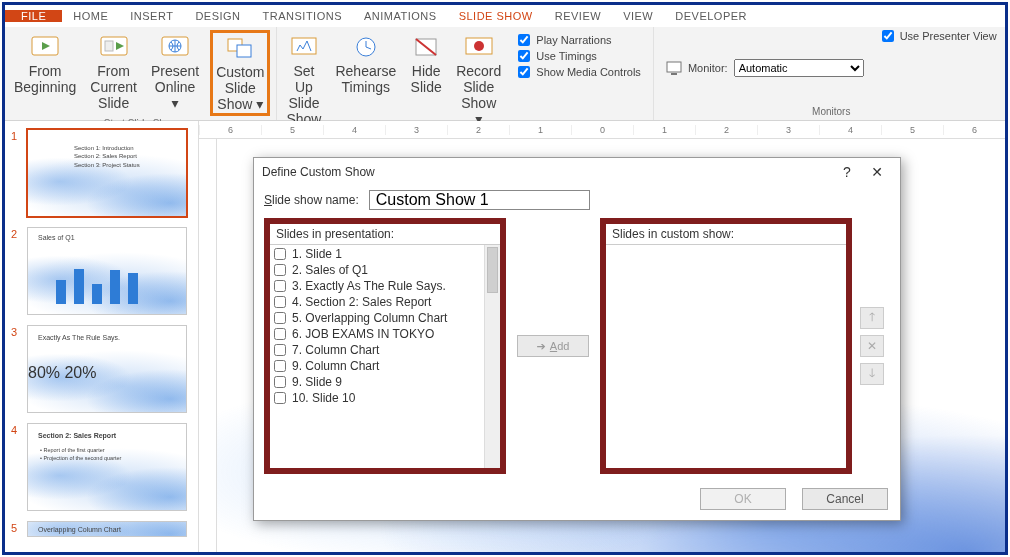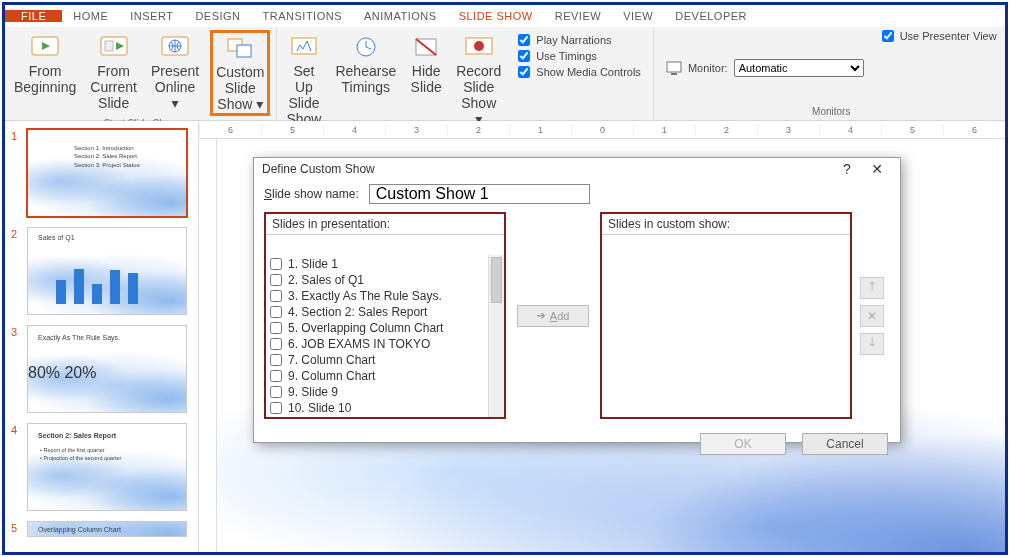--- a/index.html
+++ b/index.html
@@ -45,31 +45,31 @@
   .vruler { position:absolute; left:0; top:18px; bottom:0; width:18px; background:#fff; border-right:1px solid #ddd; }
   .slide-bg { position:absolute; left:18px; top:18px; right:0; bottom:0; background:#fff; }
   .bigwave { position:absolute; left:0; right:0; bottom:0; height:65%; background:
     radial-gradient(500px 160px at 30% 70%, rgba(60,140,240,.25), transparent 60%),
     radial-gradient(600px 200px at 70% 90%, rgba(30,100,220,.4), transparent 65%),
     radial-gradient(500px 180px at 95% 100%, rgba(20,80,200,.55), transparent 65%);
   }
   
   
   .dialog {
-    position:absolute; left:248px; top:152px; width:648px; height:286px;
+    position:absolute; left:248px; top:152px; width:648px; height:364px;
     background:#fff; border:1px solid #9a9a9a; box-shadow: 3px 3px 12px rgba(0,0,0,.35);
     display:flex; flex-direction:column; font-size:12px; color:#333;
   }
   .dlg-title { display:flex; align-items:center; height:28px; padding:0 8px; }
   .dlg-title .t { flex:1; font-size:12px; }
   .dlg-title .help, .dlg-title .close { width:30px; height:22px; display:flex; align-items:center; justify-content:center; font-size:14px; cursor:pointer; }
   .dlg-row1 { display:flex; align-items:center; gap:10px; padding: 4px 10px 8px 10px; }
   .dlg-row1 input { flex: 0 0 180px; height:20px; font-size:16px; padding:1px 6px; border:1px solid #888; }
   .dlg-body { flex:1; display:flex; padding: 0 10px 8px 10px; gap:8px; align-items:stretch; }
-  .listbox { border:2px solid #7f1d1d; display:flex; flex-direction:column;gap:20px; }
+  .listbox { border:6px solid #7f1d1d; display:flex; flex-direction:column; }
   .listbox .hdr { padding:3px 6px; border-bottom:1px solid #ccc; background:#fff; }
   .listbox .body { flex:1; overflow:hidden; position:relative; }
   .list-left { width: 242px; }
   .list-right { width: 252px; }
   .scroll { position:absolute; right:0; top:0; bottom:0; width:16px; background:#efefef; border-left:1px solid #ddd; }
   .scroll .thumbbar { position:absolute; left:2px; right:2px; top:2px; height:46px; background:#cfcfcf; border:1px solid #bdbdbd; }
   .items { padding:2px 4px; font-size:12px; display:flex; flex-direction:column; gap:2px; }
   .item { display:flex; align-items:center; gap:6px; white-space:nowrap; }
   .item input { width:12px; height:12px; }
   .midcol { display:flex; flex-direction:column; justify-content:center; align-items:center; width:78px; }

